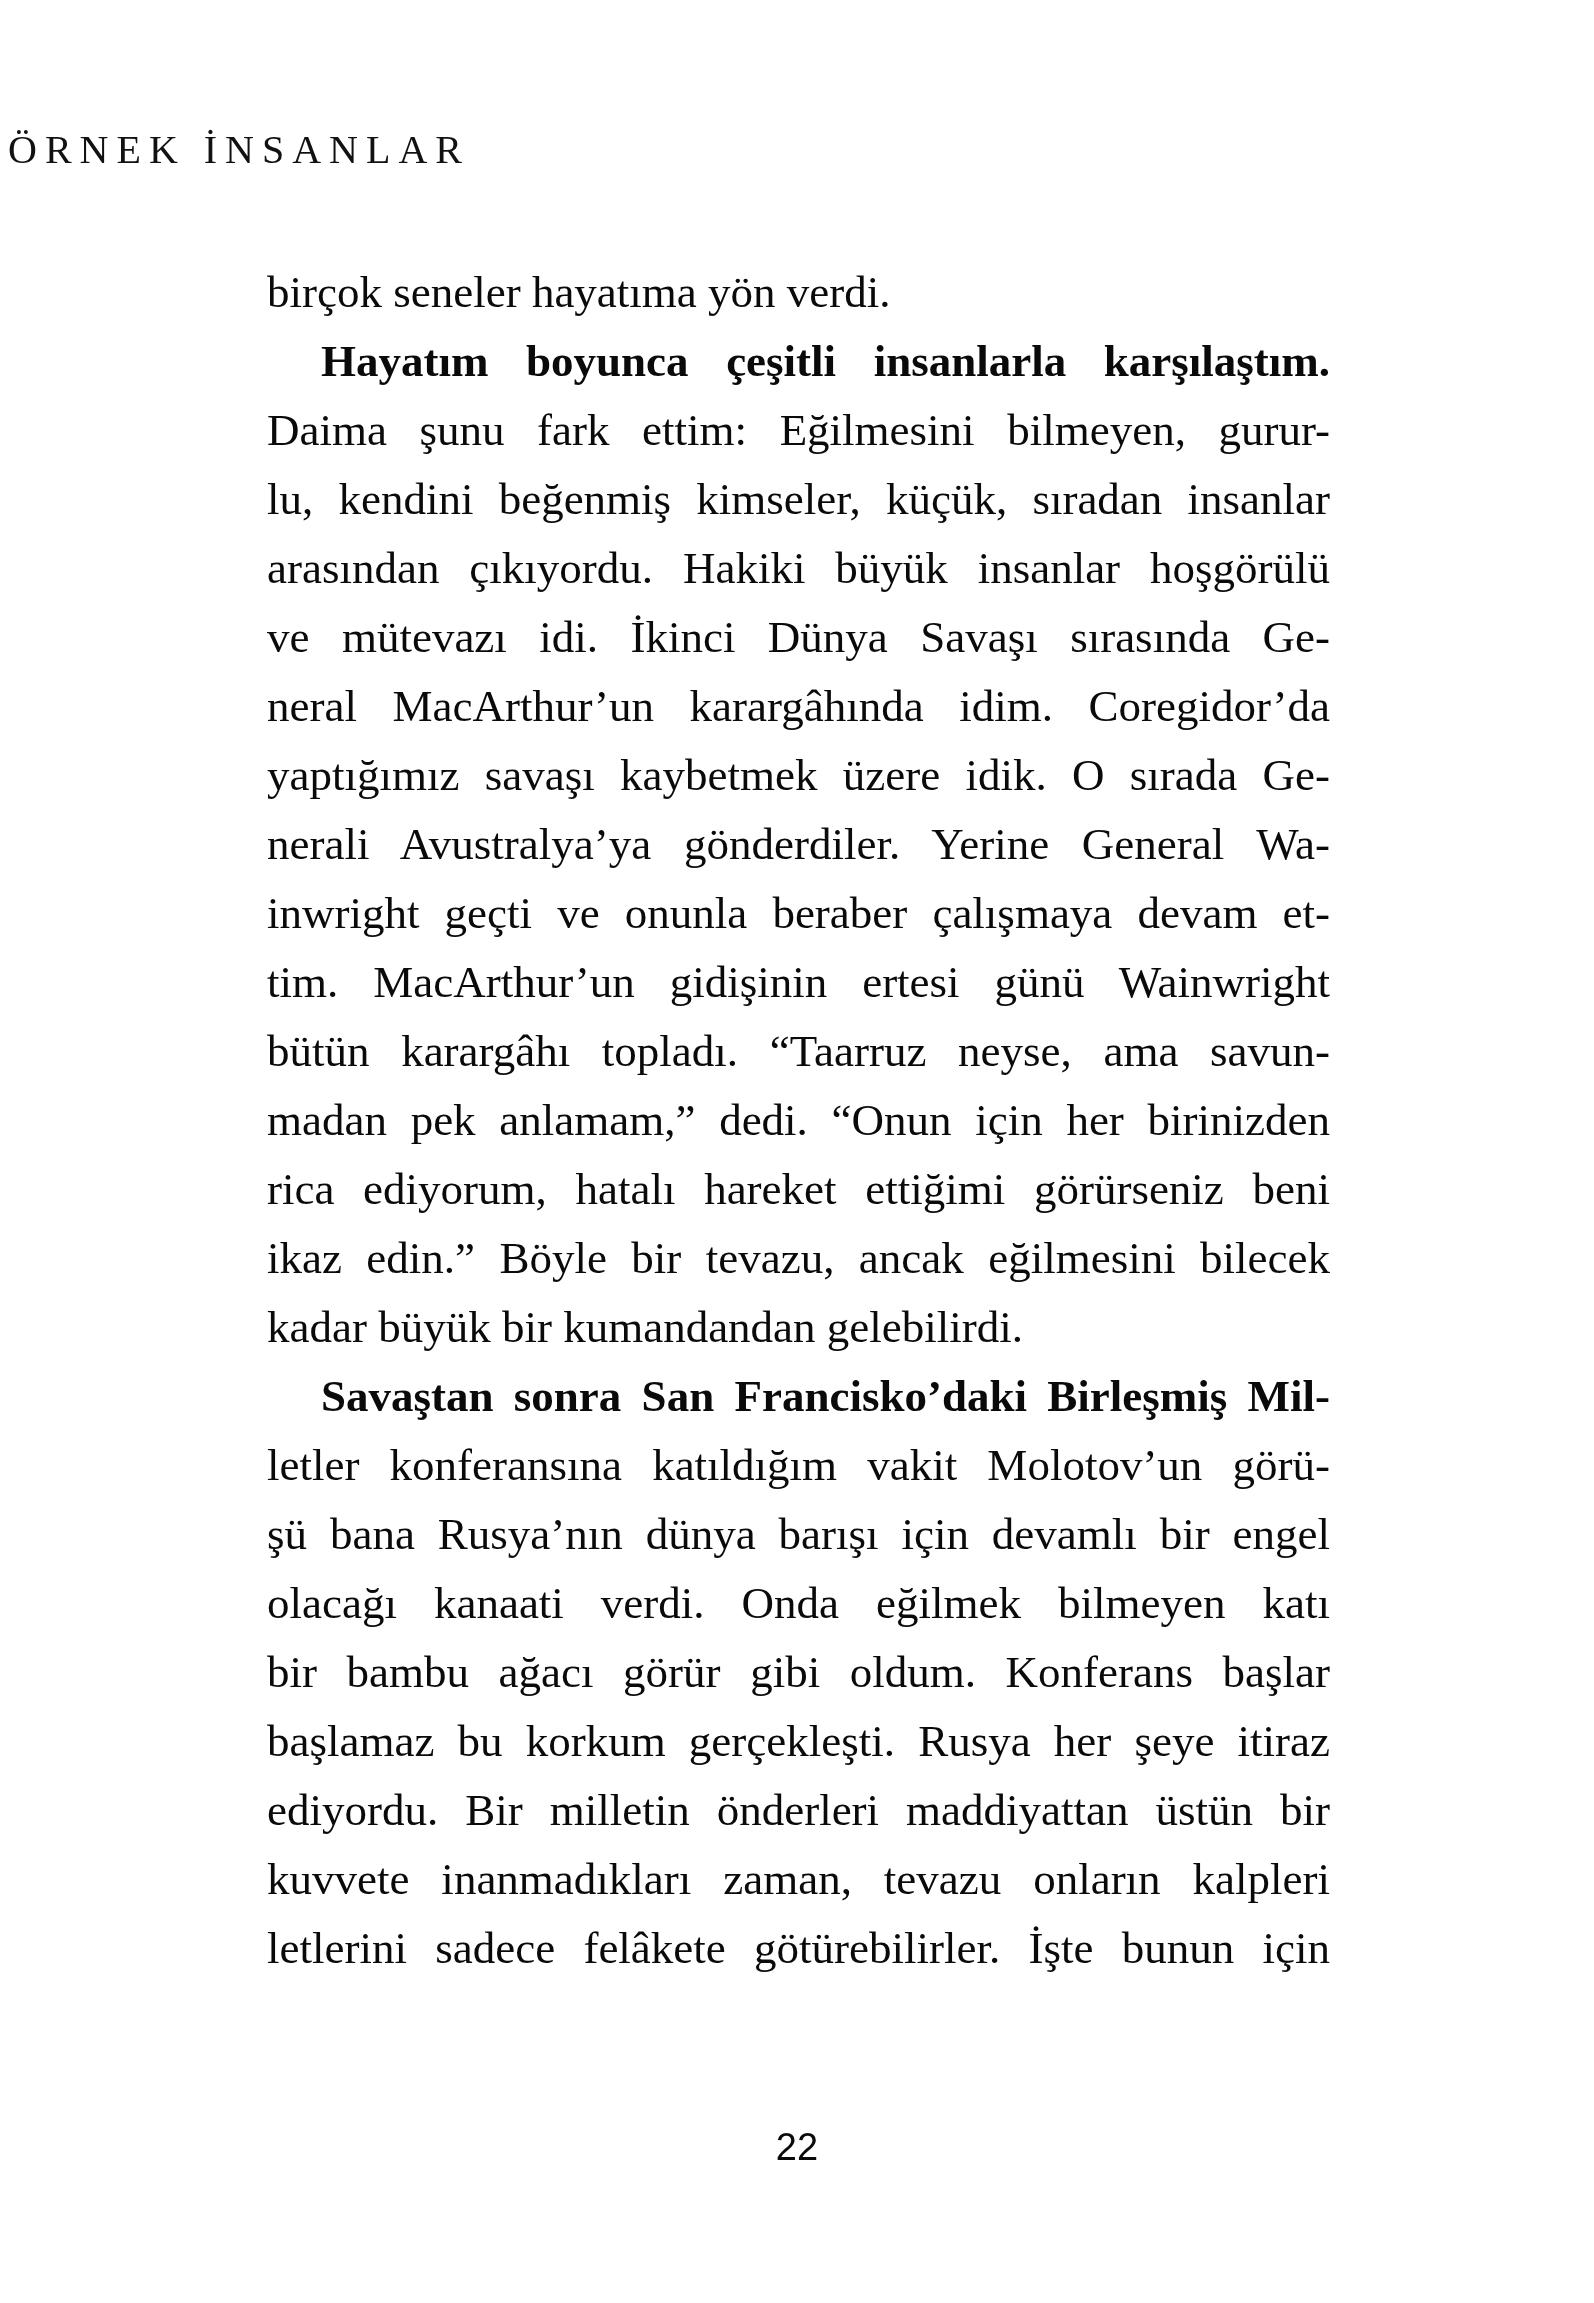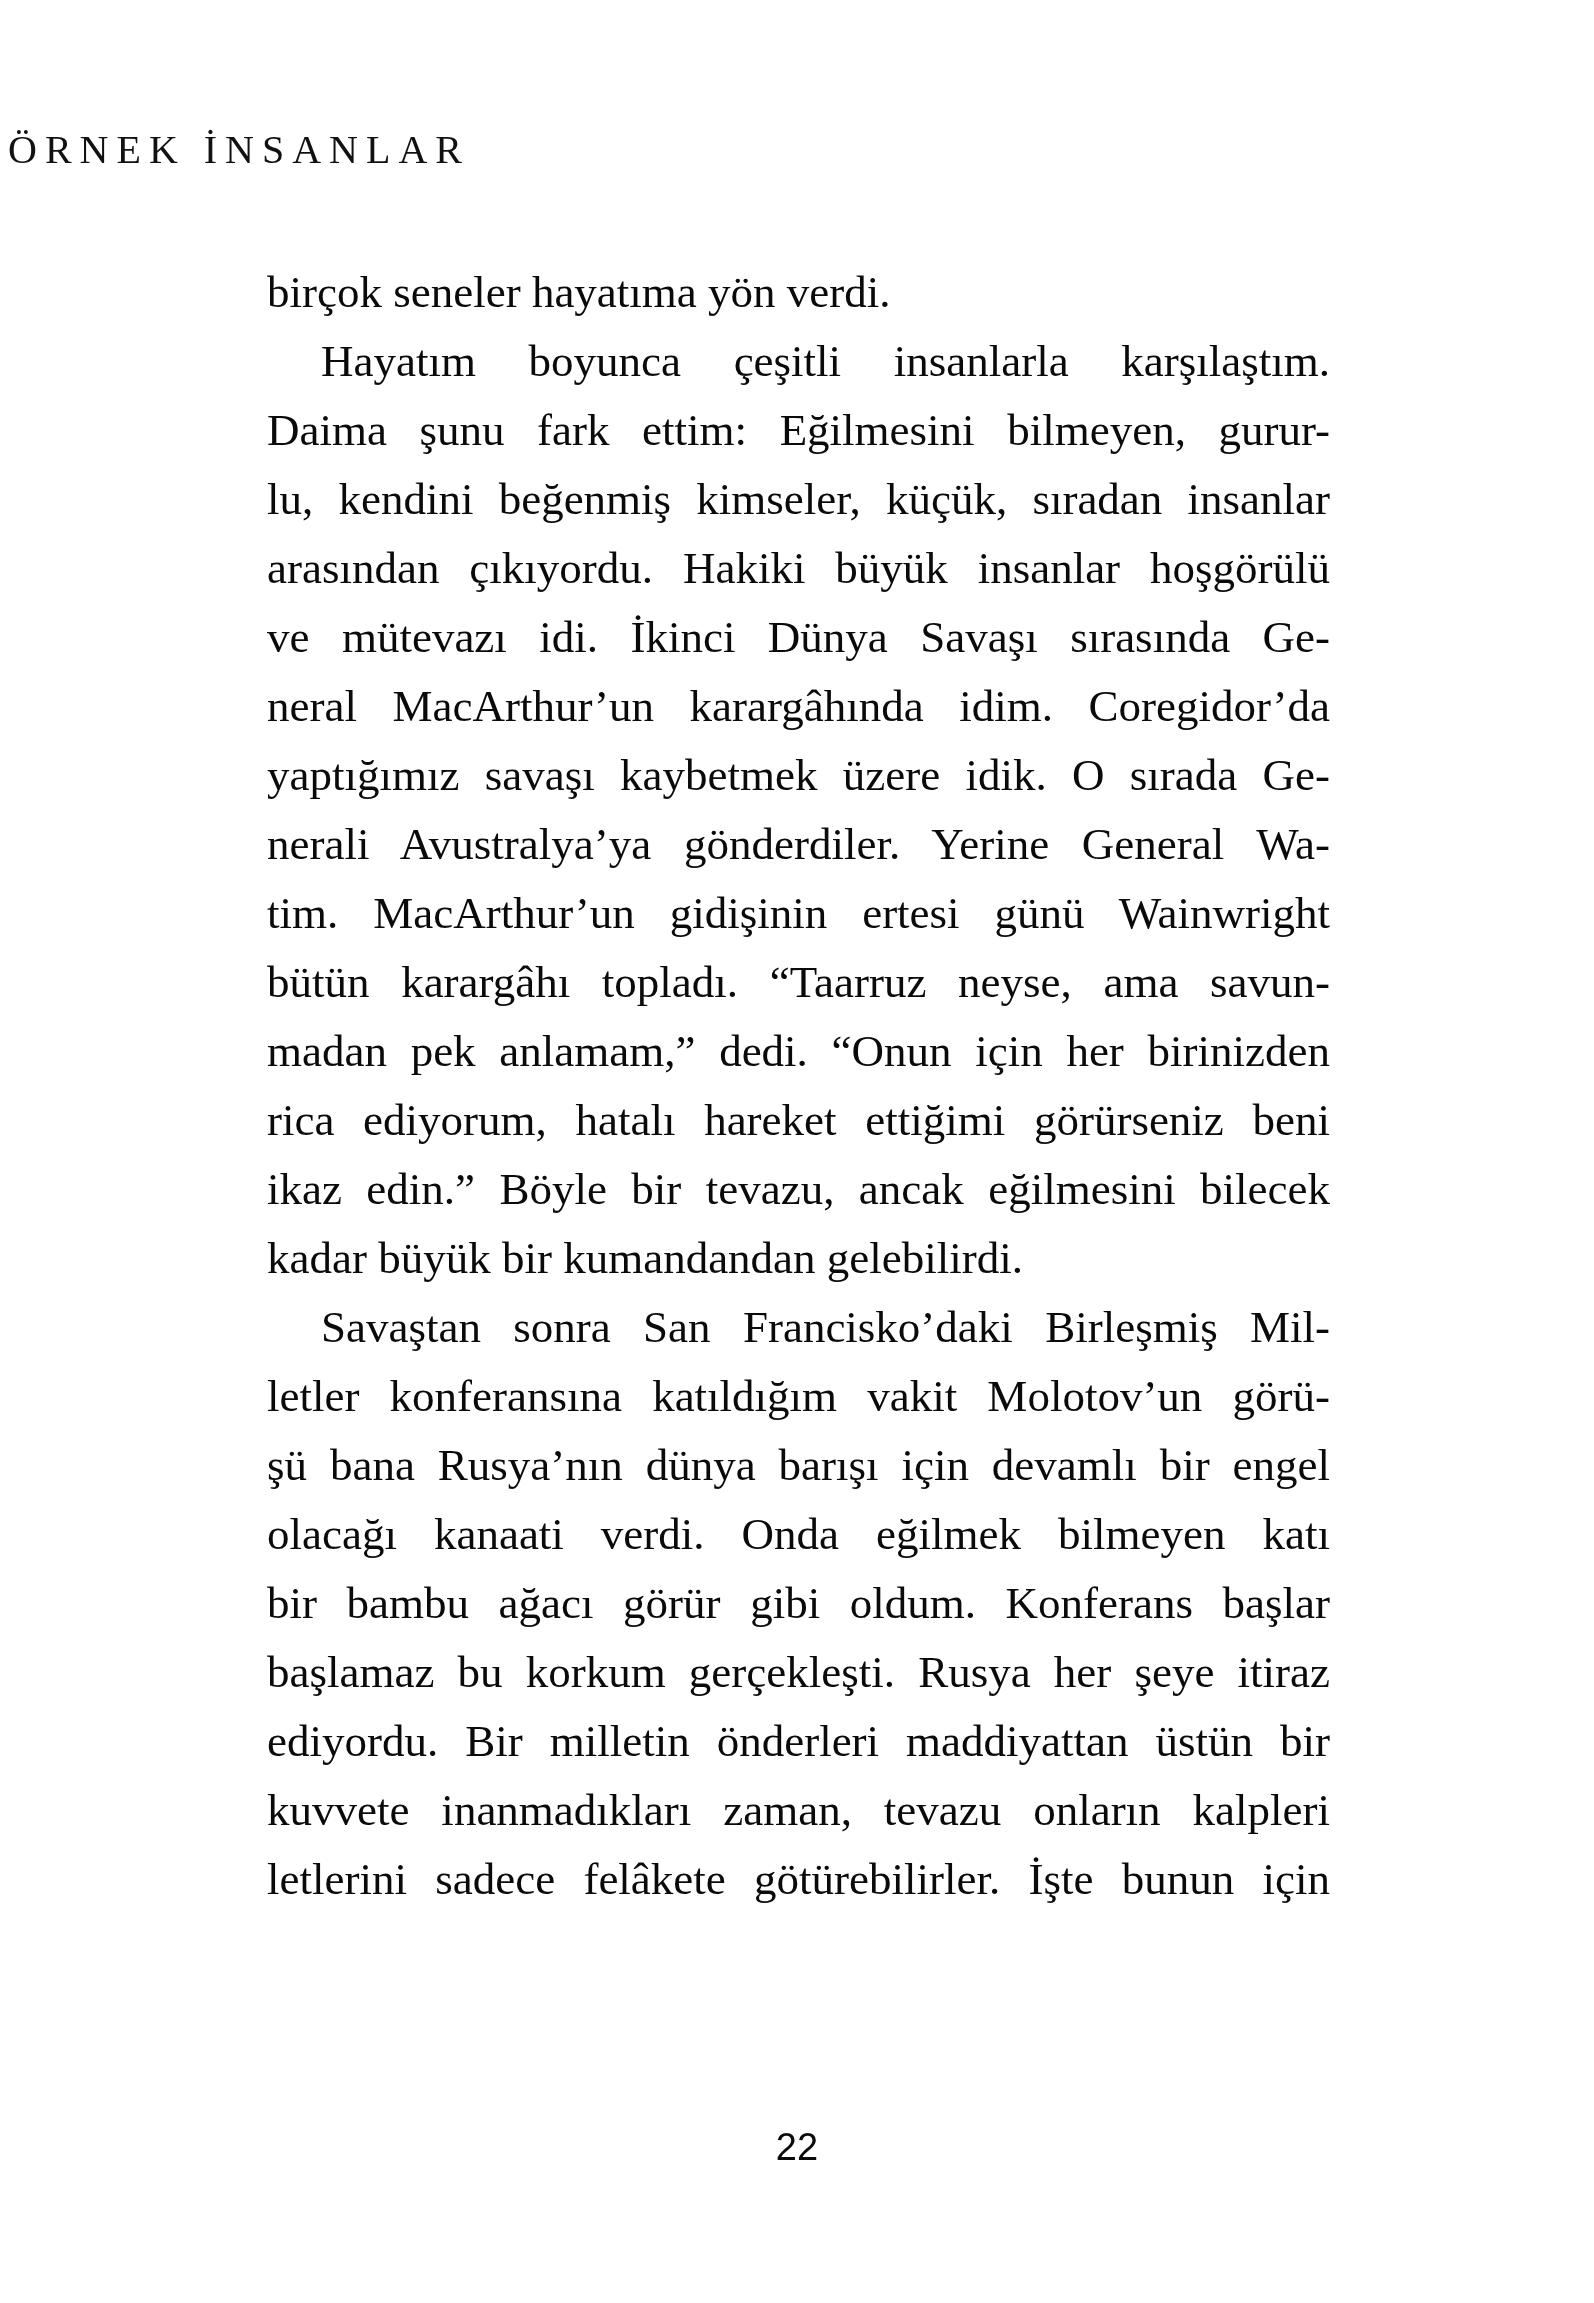--- a/index.html
+++ b/index.html
@@ -44,20 +44,21 @@
     text-align: justify;
     text-align-last: justify;
     white-space: normal;
   }
   .line.para-end {
     text-align: left;
     text-align-last: left;
   }
   .line.indent {
     text-indent: 54px;
+    font-weight: bold;
   }
   .page-number {
     position: absolute;
     top: 2126px;
     left: 0;
     width: 100%;
     text-align: center;
     font-family: "Liberation Sans", sans-serif;
     font-size: 38px;
     color: #0a0a0a;
@@ -72,20 +73,21 @@
   <div class="body-text">
       <div class="line para-end">birçok seneler hayatıma yön verdi.</div>
       <div class="line indent">Hayatım boyunca çeşitli insanlarla karşılaştım.</div>
       <div class="line">Daima şunu fark ettim: Eğilmesini bilmeyen, gurur-</div>
       <div class="line">lu, kendini beğenmiş kimseler, küçük, sıradan insanlar</div>
       <div class="line">arasından çıkıyordu. Hakiki büyük insanlar hoşgörülü</div>
       <div class="line">ve mütevazı idi. İkinci Dünya Savaşı sırasında Ge-</div>
       <div class="line">neral MacArthur’un karargâhında idim. Coregidor’da</div>
       <div class="line">yaptığımız savaşı kaybetmek üzere idik. O sırada Ge-</div>
       <div class="line">nerali Avustralya’ya gönderdiler. Yerine General Wa-</div>
+      <div class="line">inwright geçti ve onunla beraber çalışmaya devam et-</div>
       <div class="line">tim. MacArthur’un gidişinin ertesi günü Wainwright</div>
       <div class="line">bütün karargâhı topladı. “Taarruz neyse, ama savun-</div>
       <div class="line">madan pek anlamam,” dedi. “Onun için her birinizden</div>
       <div class="line">rica ediyorum, hatalı hareket ettiğimi görürseniz beni</div>
       <div class="line">ikaz edin.” Böyle bir tevazu, ancak eğilmesini bilecek</div>
       <div class="line para-end">kadar büyük bir kumandandan gelebilirdi.</div>
       <div class="line indent">Savaştan sonra San Francisko’daki Birleşmiş Mil-</div>
       <div class="line">letler konferansına katıldığım vakit Molotov’un görü-</div>
       <div class="line">şü bana Rusya’nın dünya barışı için devamlı bir engel</div>
       <div class="line">olacağı kanaati verdi. Onda eğilmek bilmeyen katı</div>

